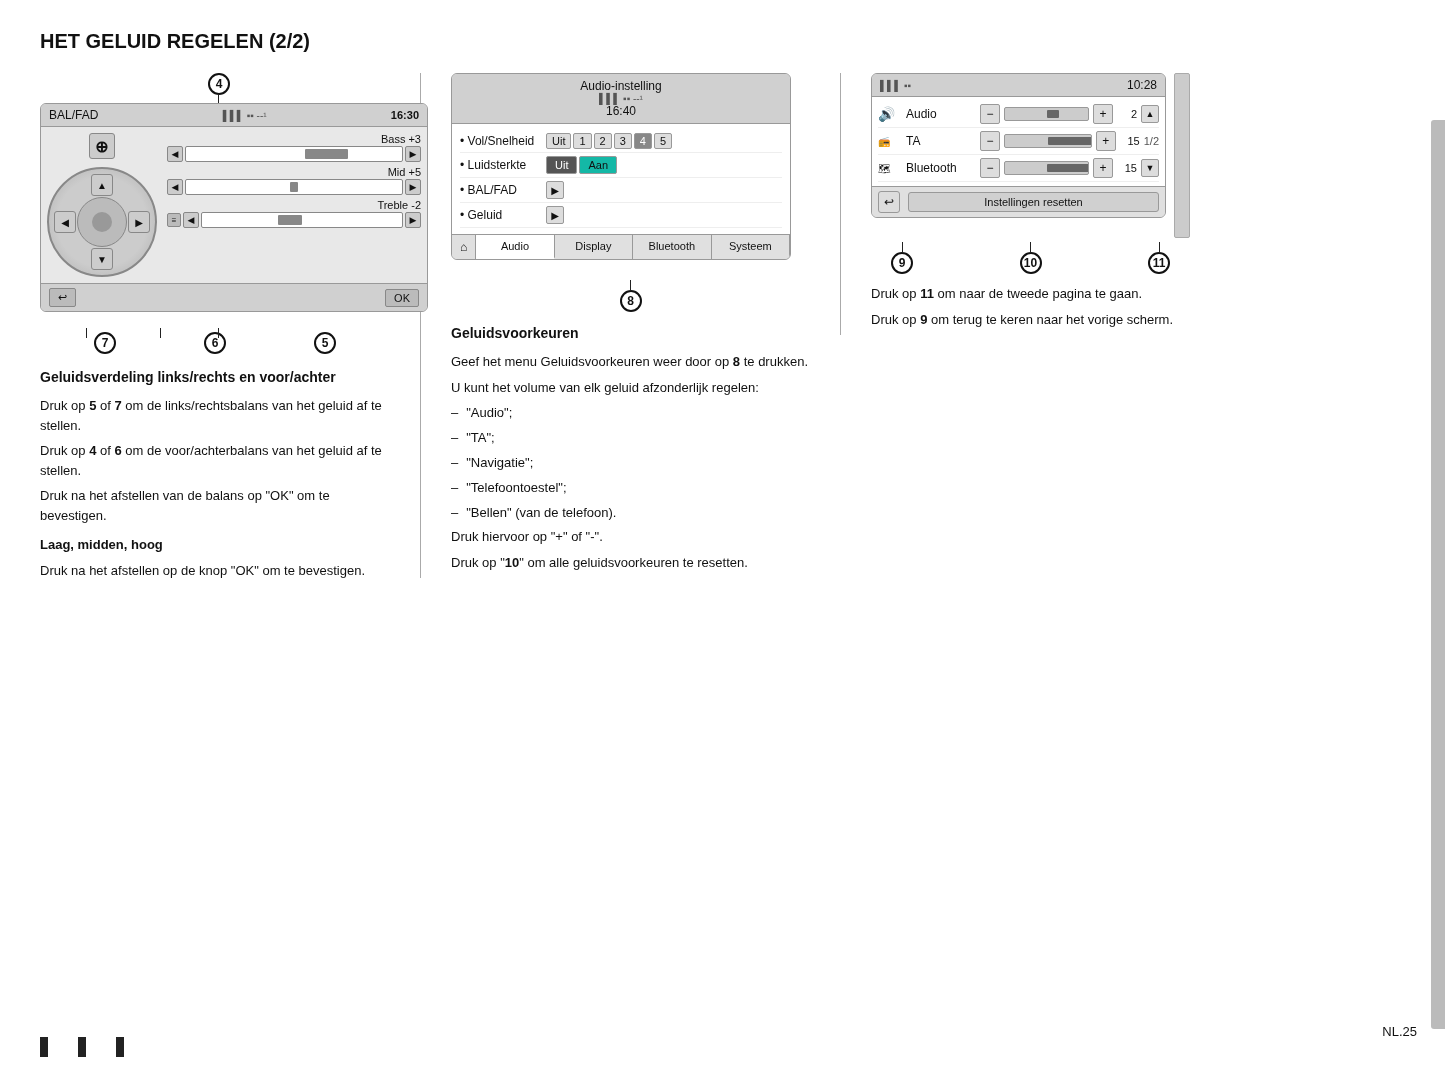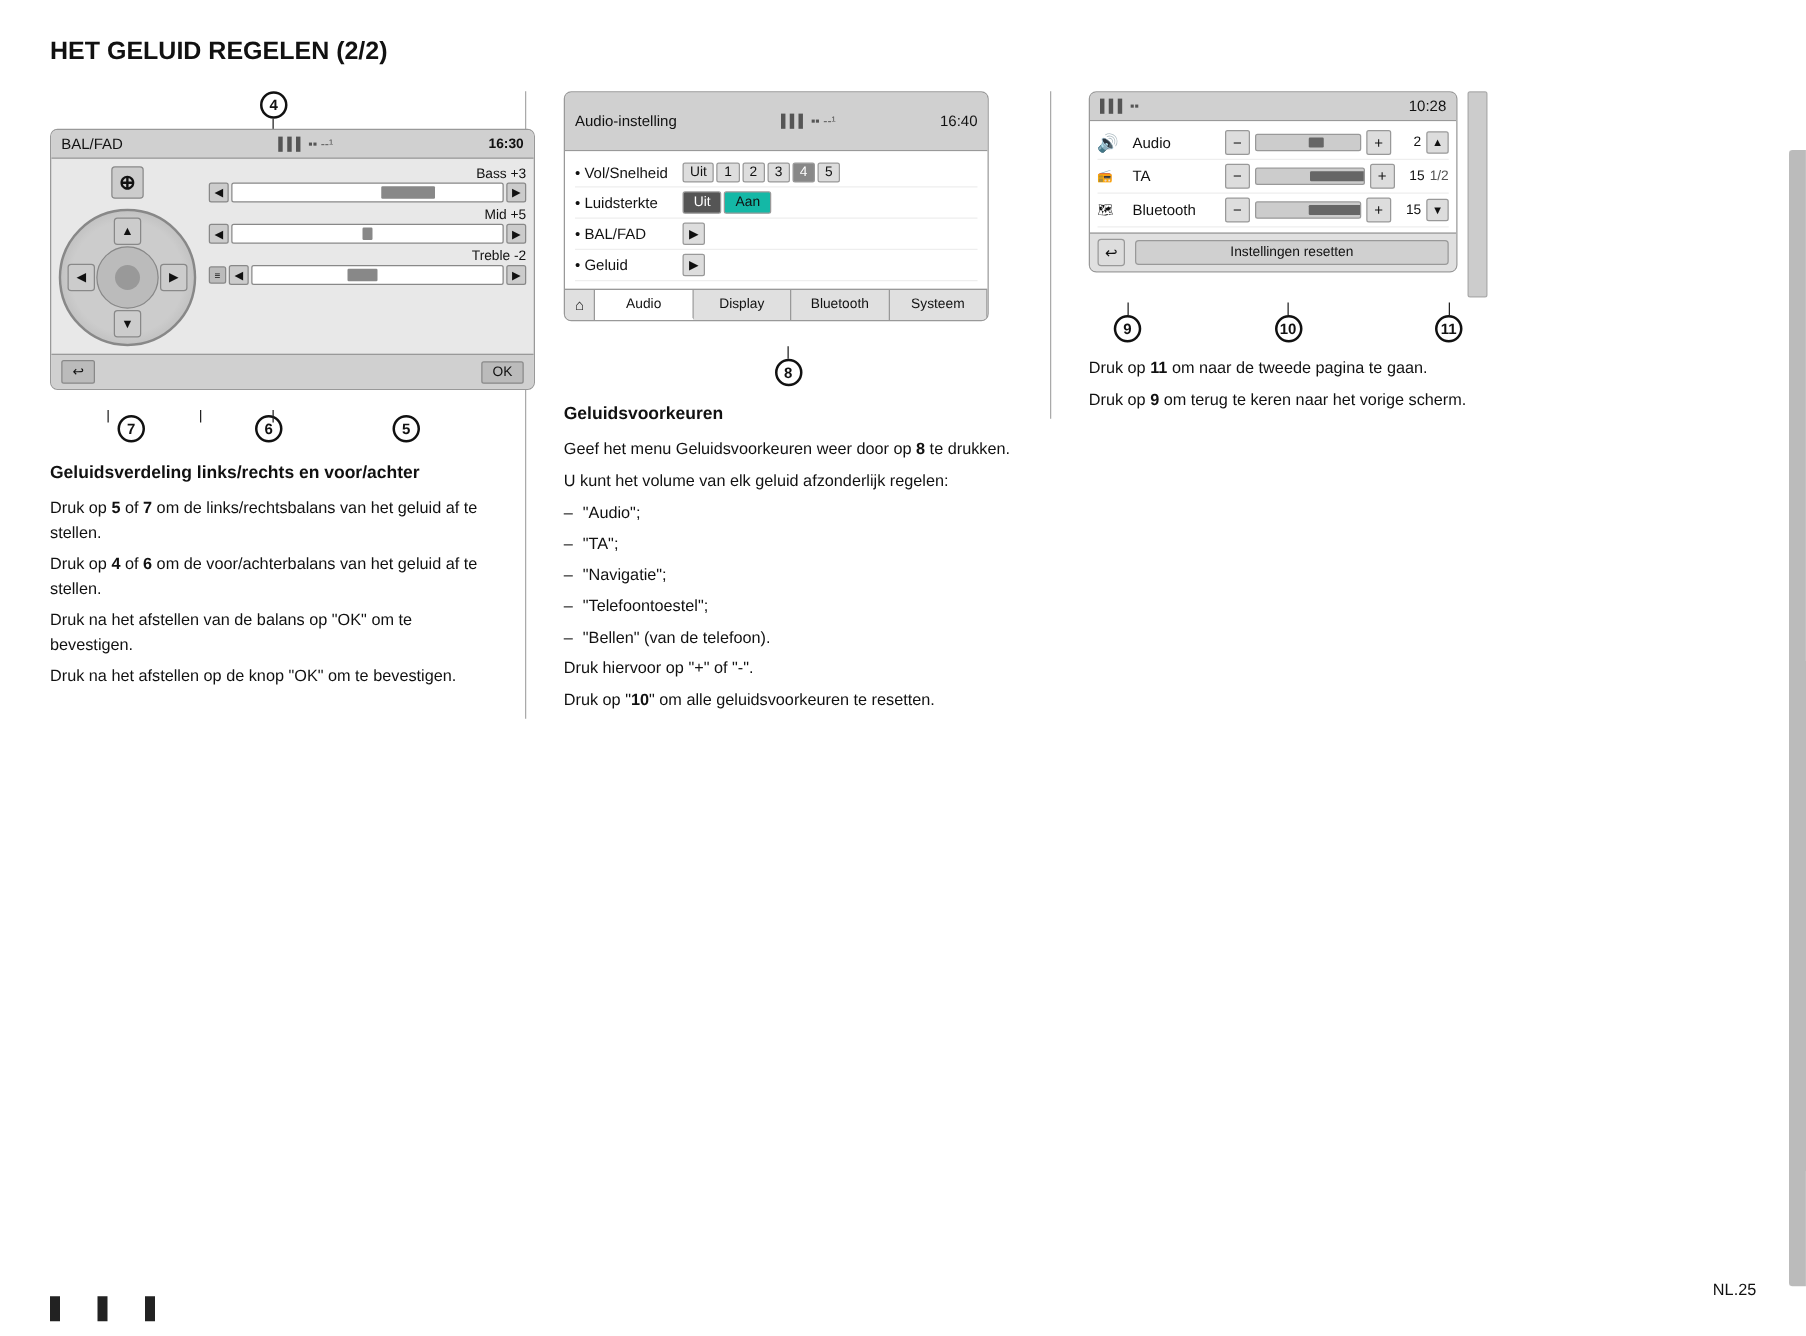--- a/index.html
+++ b/index.html
@@ -227,23 +227,24 @@
 
     
     .screen2 {
       width: 340px;
     }
 
     .screen2-header {
       display: flex;
       justify-content: space-between;
       align-items: center;
-      padding: 16px 8px;
+      padding: 5px 8px;
       background: #d0d0d0;
       border-bottom: 1px solid #999;
+      flex-direction: column;
     }
 
     .screen2-body {
       padding: 6px 8px;
       background: #fff;
     }
 
     .menu-item {
       display: flex;
       align-items: center;
@@ -617,20 +618,21 @@
         <div class="callout">5</div>
       </div>
     </div>
 
     <div class="text-block" style="margin-top: 12px;">
       <h2>Geluidsverdeling links/rechts en voor/achter</h2>
       <p>Druk op <strong>5</strong> of <strong>7</strong> om de links/rechtsbalans van het geluid af te stellen.</p>
       <p>Druk op <strong>4</strong> of <strong>6</strong> om de voor/achterbalans van het geluid af te stellen.</p>
       <p>Druk na het afstellen van de balans op "OK" om te bevestigen.</p>
 
+      <h3>Laag, midden, hoog</h3>
       <p>Druk na het afstellen op de knop "OK" om te bevestigen.</p>
     </div>
   </div>
 
   <div class="column" style="max-width: 420px;">
 
     <div style="position:relative; margin-bottom:6px;">
       <div class="device-screen screen2">
         <div class="screen2-header">
           <span>Audio-instelling</span>
@@ -790,21 +792,21 @@
     </div>
 
     <div class="text-block" style="margin-top:10px;">
       <p>Druk op <strong>11</strong> om naar de tweede pagina te gaan.</p>
       <p>Druk op <strong>9</strong> om terug te keren naar het vorige scherm.</p>
     </div>
   </div>
 
 </div>
 
-<div style="position:fixed; bottom:30px; right:40px; font-size:13px;">NL.25</div>
+<div style="position:fixed; bottom:30px; right:28px; font-size:13px;">NL.25</div>
 
 <div style="position:fixed; right:0; top:120px; bottom:40px; width:14px; background:#bbb; border-radius:3px 0 0 3px;"></div>
 
 <div style="position:fixed; bottom:12px; left:40px; display:flex; gap:30px;">
   <div style="width:8px; height:20px; background:#222;"></div>
   <div style="width:8px; height:20px; background:#222;"></div>
   <div style="width:8px; height:20px; background:#222;"></div>
 </div>
 
 </body></html>

